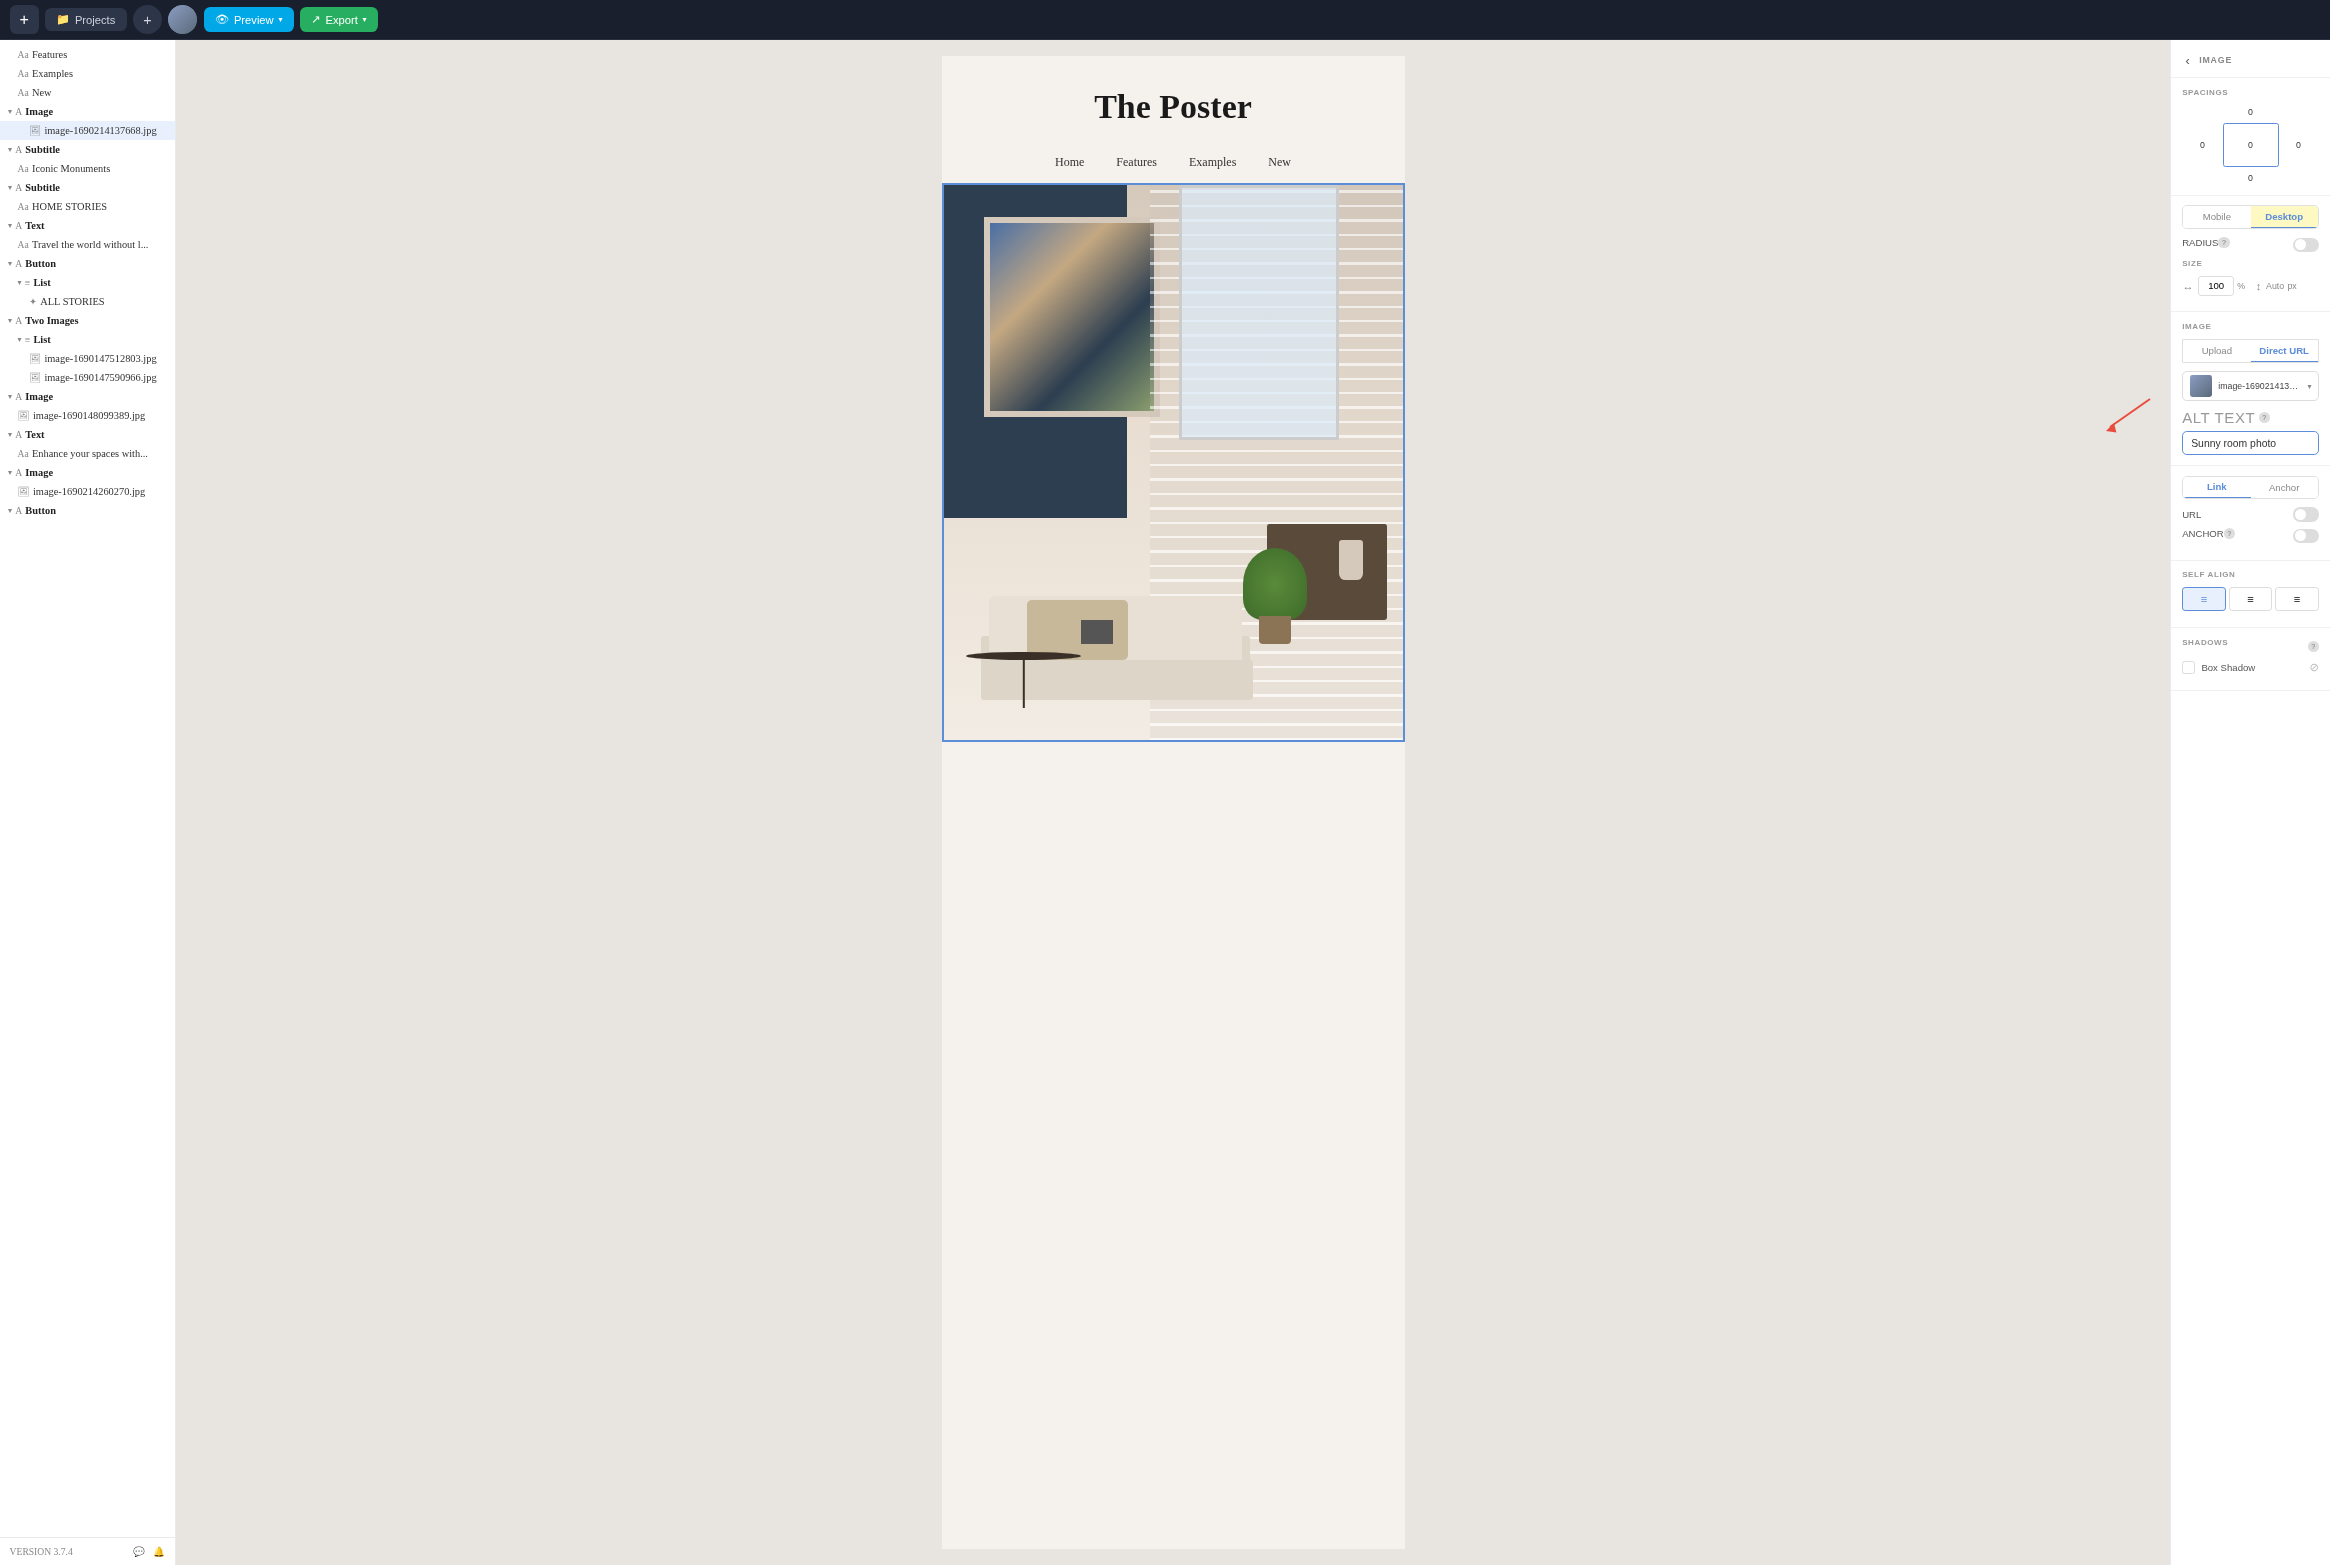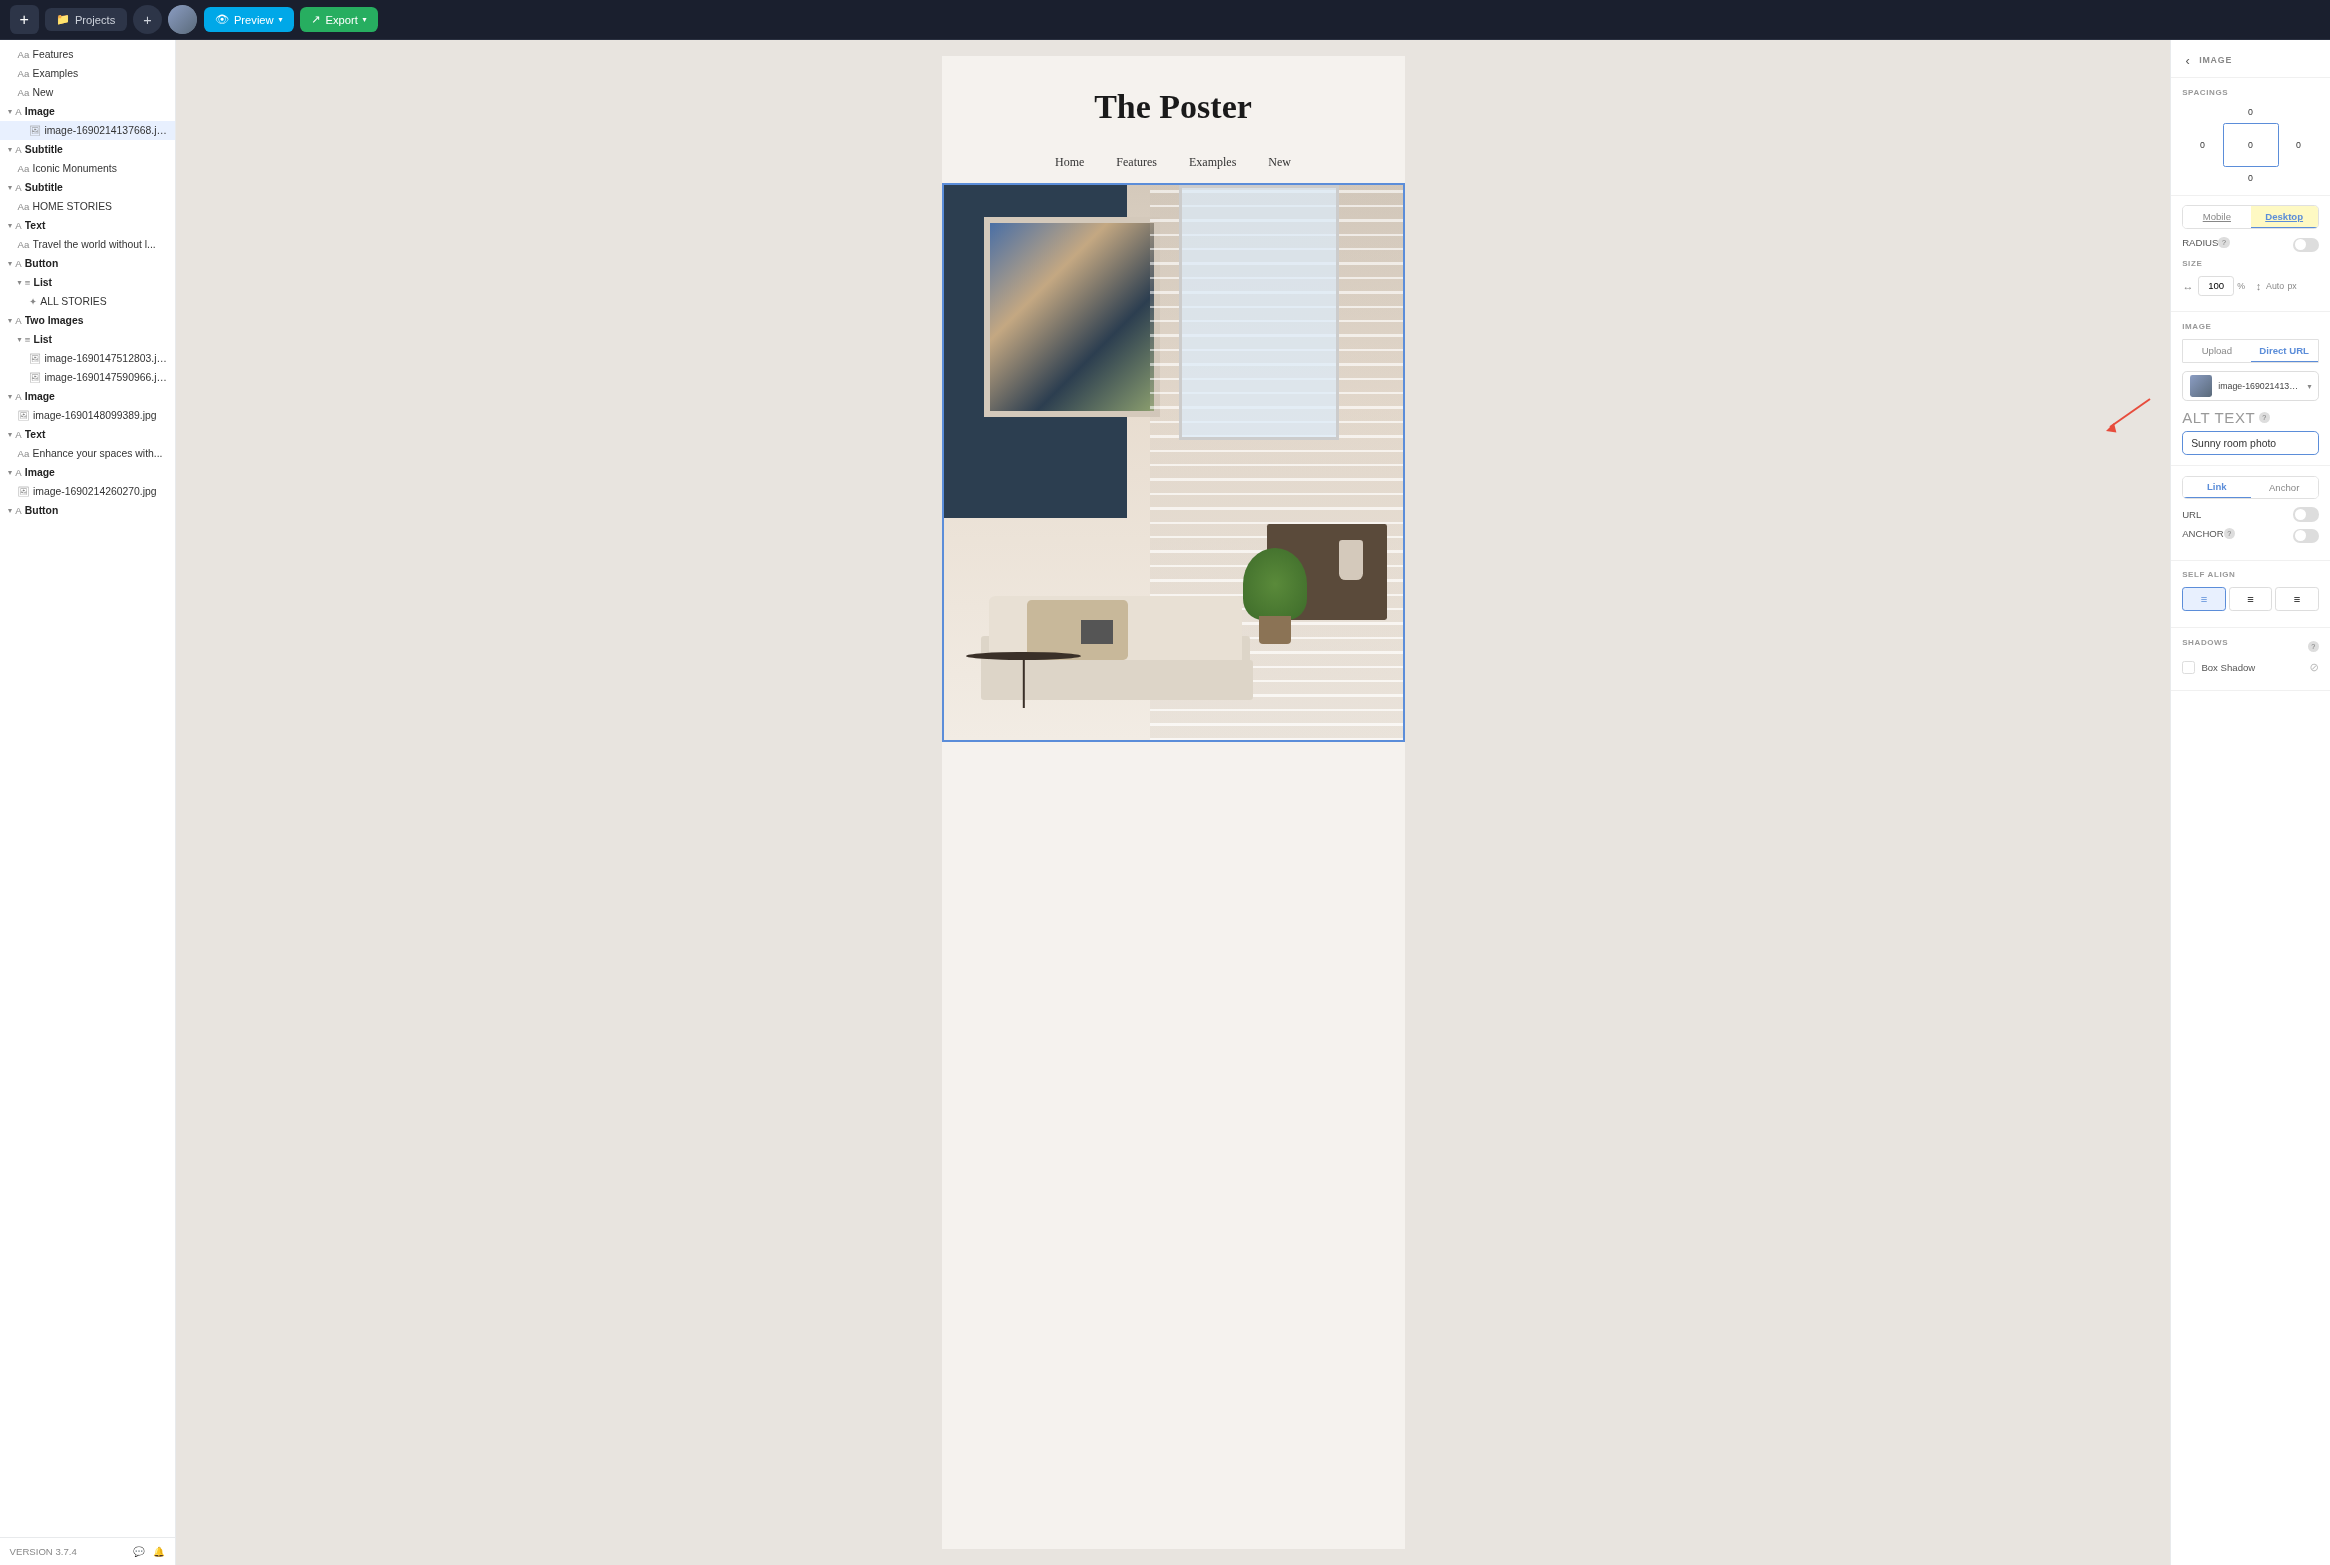--- a/index.html
+++ b/index.html
@@ -84,20 +84,21 @@
 
     
     .sidebar {
       width: 176px;
       background: #fff;
       border-right: 0.8px solid #e8eaec;
       overflow-y: auto;
       flex-shrink: 0;
       display: flex;
       flex-direction: column;
+      font-family: Liberation Serif, serif;
     }
     .sidebar-tree { flex: 1; overflow-y: auto; padding: 4.8px 0; }
     .tree-item {
       display: flex;
       align-items: center;
       padding: 4px 8px;
       font-size: 10.4px;
       color: #333;
       cursor: pointer;
       user-select: none;
@@ -413,21 +414,20 @@
       margin-bottom: 8px;
     }
     .tab-btn {
       flex: 1;
       padding: 4.8px 0;
       font-size: 9.6px;
       border: none;
       cursor: pointer;
       background: #fff;
       color: #888;
-      text-decoration: underline;
     }
     .tab-btn.active { background: #fef9c3; color: #5b8dd9; font-weight: 600; border-bottom: 1.6px solid #5b8dd9; }
 
     
     .size-row {
       display: flex;
       align-items: center;
       gap: 4.8px;
       margin-bottom: 6.4px;
     }

